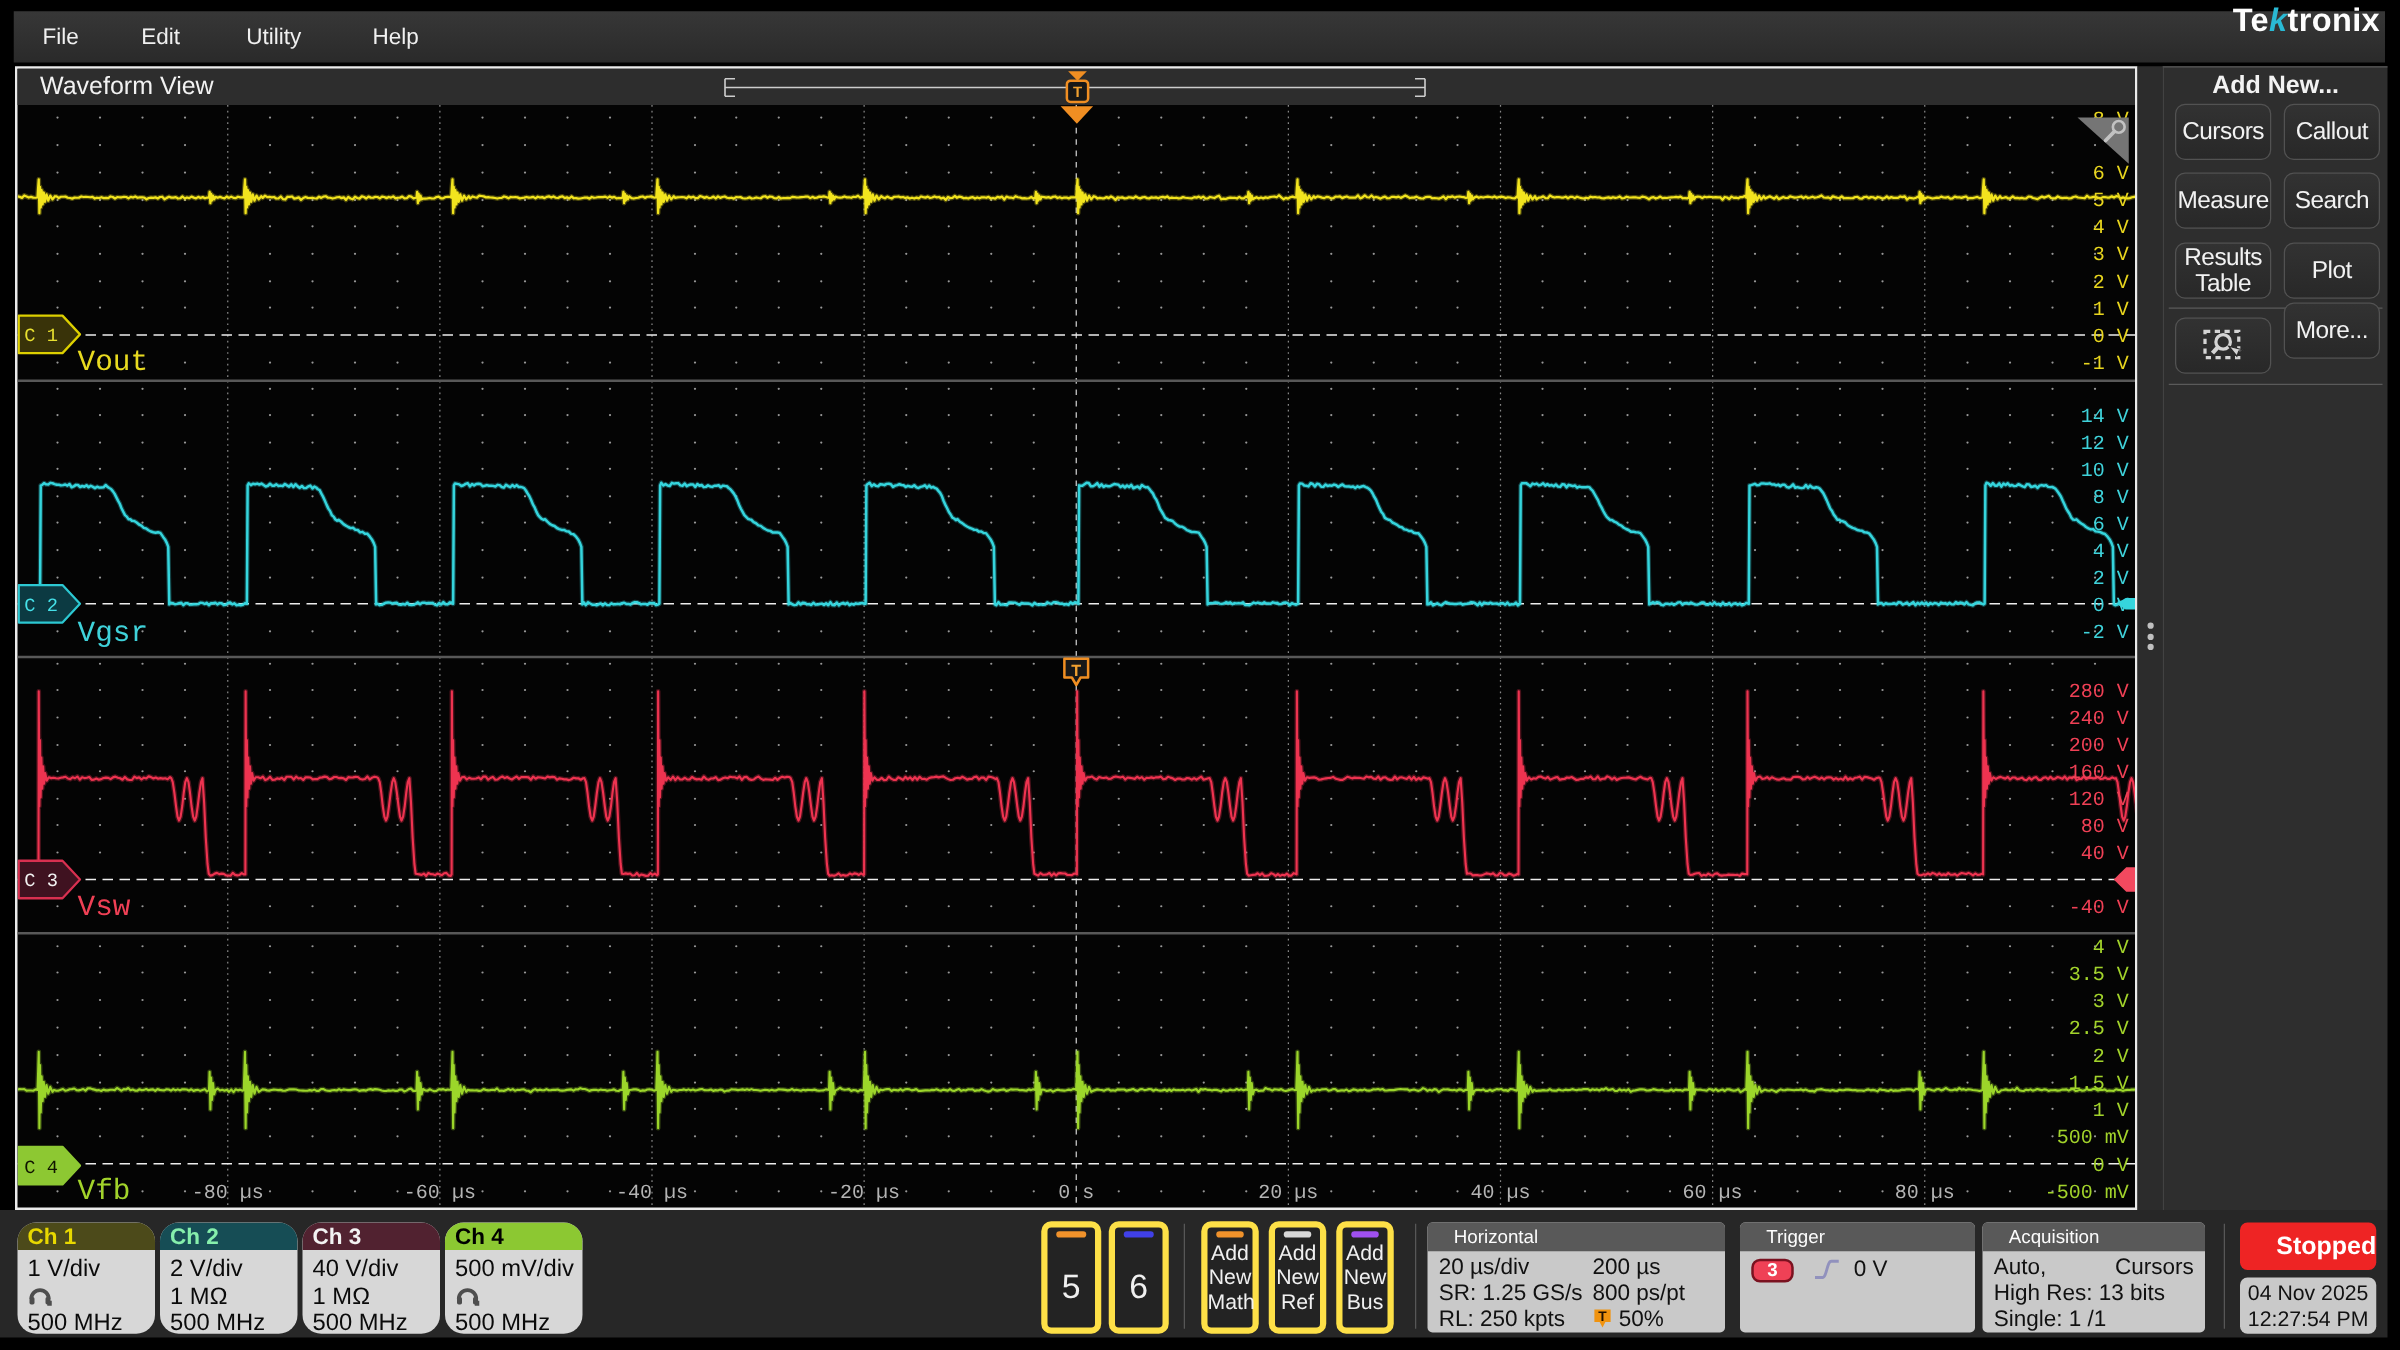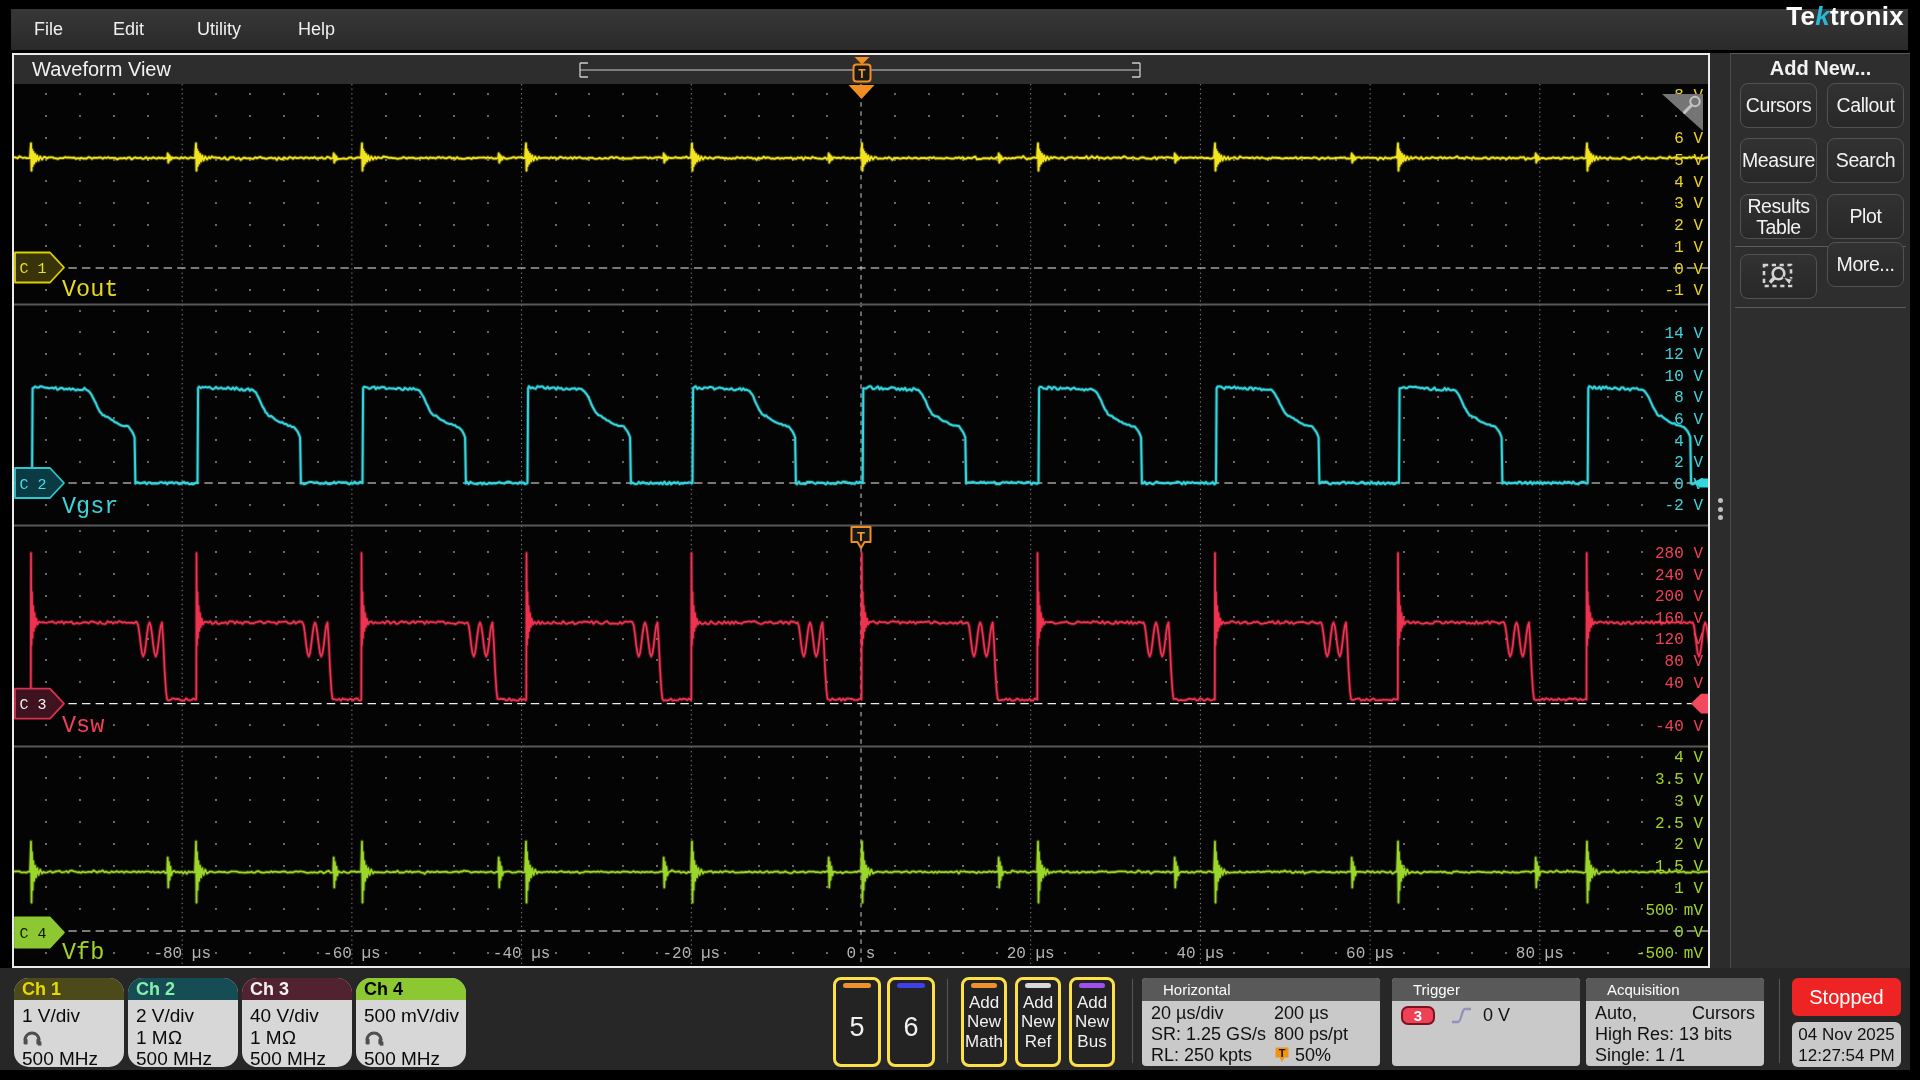--- a/index.html
+++ b/index.html
@@ -13,29 +13,29 @@
 #rpanel{position:absolute;left:1730px;top:53px;width:180px;height:915px;background:#2e2e2e;border-left:1px solid #4a4a4a;border-top:1px solid #5a5a5a}
 #rpanel .title{position:absolute;top:3px;width:100%;text-align:center;font-size:20px;font-weight:bold;color:#f2f2f2}
 .rb{position:absolute;width:77px;height:45px;background:linear-gradient(#323232,#282828);border:1px solid #525252;border-radius:8px;color:#f2f2f2;font-size:19.5px;letter-spacing:-.4px;display:flex;align-items:center;justify-content:center;text-align:center;line-height:21px}
 .rsep{position:absolute;left:4px;width:171px;border-top:1px solid #5a5a5a}
 #handle{position:absolute;left:1718px;top:498px;width:6px;height:22px;display:flex;flex-direction:column;justify-content:space-between}
 #handle i{width:5px;height:5px;border-radius:50%;background:#c0c0c0}
 #bbar{position:absolute;left:0;top:968px;width:1910px;height:102px;background:#272727}
 .chb{position:absolute;top:10px;width:110px;height:89px;border-radius:15px;overflow:hidden;background:#d7d7d7}
 .chh{height:22px;font-size:18px;font-weight:bold;padding-left:8px;line-height:23px}
 .chx{padding:5px 0 0 8px;font-size:19px;line-height:21.6px;color:#0a0a0a}
-.nb{position:absolute;top:9px;width:48px;height:90px;background:#232323;border:3px solid #fde047;border-radius:8px;color:#f0f0f0;text-align:center}
+.nb{position:absolute;top:9px;width:48px;height:90px;background:#232323;border:5px solid #fde047;border-radius:8px;color:#f0f0f0;text-align:center}
 .nb .strip{position:absolute;top:3px;left:7px;right:7px;height:5px;border-radius:3px}
 .nb .num{line-height:94px;font-size:27px}
 .nb .txt{display:flex;flex-direction:column;justify-content:center;height:100%;font-size:17px;line-height:19.5px}
 .vsep{position:absolute;top:11px;height:84px;width:1px;background:#575757}
 .pan{position:absolute;top:10px;height:88px;background:#c9c9c9;border-radius:4px;overflow:hidden;color:#111}
 .pan .hd{height:23px;background:#595959;color:#fcfcfc;font-size:15px;padding-left:21px;line-height:23px}
 .pan .bd{padding:2px 0 0 9px;font-size:18px;line-height:21.2px;position:relative}
-#stopped{position:absolute;left:1792px;top:978px;width:109px;height:38px;background:#ee2424;border-radius:6px;color:#fff;font-weight:normal;font-size:20px;text-align:center;line-height:38px}
+#stopped{position:absolute;left:1792px;top:978px;width:109px;height:38px;background:#ee2424;border-radius:6px;color:#fff;font-weight:bold;font-size:20px;text-align:right;line-height:38px}
 #dt{position:absolute;left:1792px;top:1022px;width:109px;height:45px;background:#c9c9c9;border-radius:6px;color:#111;font-size:17px;text-align:center;line-height:21px;padding-top:2px}
 </style></head><body>
 <div id="menubar">
  <span style="left:23px">File</span>
     <span style="left:102px">Edit</span>
  <span style="left:186px">Utility</span>
     <span style="left:287px">Help</span>
 </div>
 <div id="logo">Te<i>k</i>tronix</div>
 <div id="wave">

